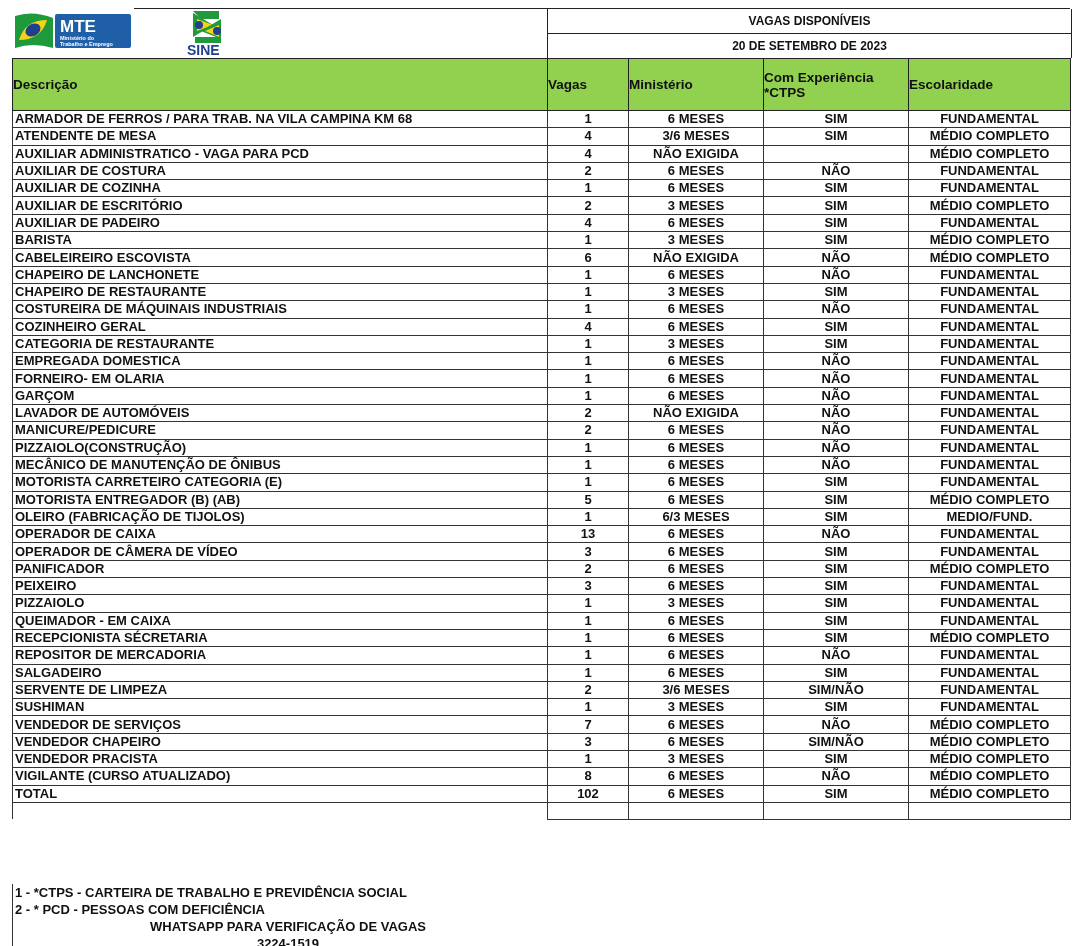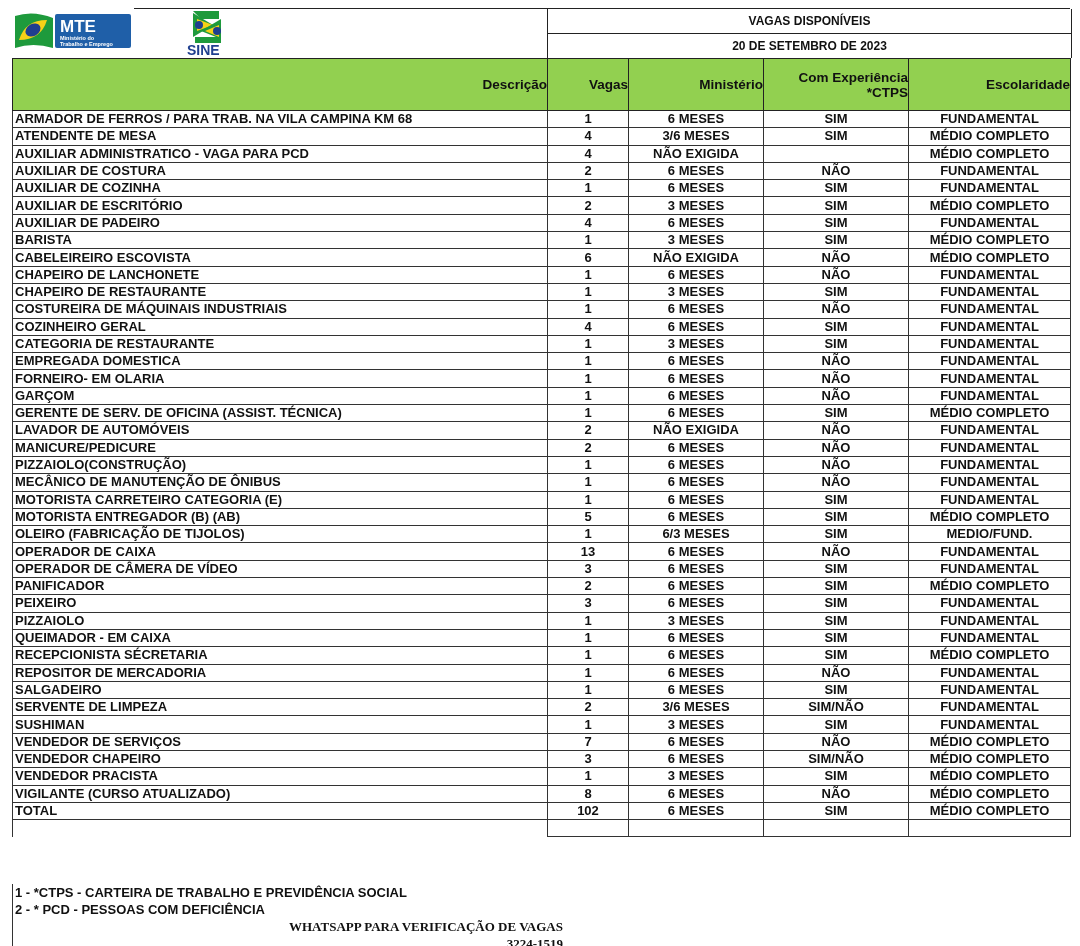--- a/index.html
+++ b/index.html
@@ -5,29 +5,29 @@
   html, body { margin:0; padding:0; background:#ffffff; }
   body { width:1080px; height:946px; position:relative; overflow:hidden;
          font-family:"Liberation Sans", sans-serif; color:#111; }
   .topline { position:absolute; left:134px; top:8px; width:936px; height:1px; background:#222; }
   .logo-mte { position:absolute; left:13px; top:10px; width:120px; height:42px; }
   .logo-sine { position:absolute; left:183px; top:9px; width:48px; height:50px; }
   .title-box { position:absolute; left:547px; top:9px; width:523px; height:49px; border-left:1px solid #222; border-right:1px solid #222; }
   .title-row { height:24px; line-height:24px; text-align:center; font-weight:bold; font-size:12px; }
   .title-row.first { border-bottom:1px solid #222; }
   table.grid { position:absolute; left:12px; top:58px; border-collapse:collapse; table-layout:fixed; width:1058px; }
-  table.grid th { background:#92d050; font-weight:bold; font-size:13.5px; height:51px; border:1px solid #222; padding:0; text-align:right; line-height:15px;margin-top:32px; }
+  table.grid th { background:#92d050; font-weight:bold; font-size:13.5px; height:51px; border:1px solid #222; padding:0; text-align:left; line-height:15px;margin-top:32px; }
   table.grid td { font-weight:bold; font-size:13px; height:16.3px; border:1px solid #333; padding:0; line-height:16px; white-space:nowrap; overflow:hidden; }
   td.desc { text-align:left; padding-left:2px !important; }
   td.c { text-align:center; }
   tr.empty td { height:16px; }
   tr.empty td.desc { border-left:1px solid #333; border-bottom:none; }
   .footnotes { position:absolute; left:12px; top:884px; width:540px; font-weight:bold; font-size:13px; line-height:17px; border-left:1px solid #333; height:70px; }
   .footnotes .fn { padding-left:2px; }
-  .footnotes .center { text-align:right; width:550px;font-family:Liberation Serif, serif; }
+  .footnotes .center { text-align:center; width:550px; }
 </style>
 </head>
 <body>
 
 <div class="topline"></div>
 
 <svg class="logo-mte" viewBox="0 0 120 42">
   <rect x="0" y="2" width="120" height="38" fill="#ffffff"></rect>
   <path d="M2 6 Q20 0 40 8 L40 38 Q20 32 2 38 Z" fill="#1e9a3c"></path>
   <path d="M6 30 Q12 10 34 10 Q28 30 6 30 Z" fill="#f7d117"></path>
@@ -186,27 +186,20 @@
         <td class="c">FUNDAMENTAL</td>
       </tr>
       <tr>
         <td class="desc">GARÇOM</td>
         <td class="c">1</td>
         <td class="c">6 MESES</td>
         <td class="c">NÃO</td>
         <td class="c">FUNDAMENTAL</td>
       </tr>
       <tr>
-        <td class="desc">GERENTE DE SERV. DE OFICINA (ASSIST. TÉCNICA)</td>
-        <td class="c">1</td>
-        <td class="c">6 MESES</td>
-        <td class="c">SIM</td>
-        <td class="c">MÉDIO COMPLETO</td>
-      </tr>
-      <tr>
         <td class="desc">LAVADOR DE  AUTOMÓVEIS</td>
         <td class="c">2</td>
         <td class="c">NÃO EXIGIDA</td>
         <td class="c">NÃO</td>
         <td class="c">FUNDAMENTAL</td>
       </tr>
       <tr>
         <td class="desc">MANICURE/PEDICURE</td>
         <td class="c">2</td>
         <td class="c">6 MESES</td>

